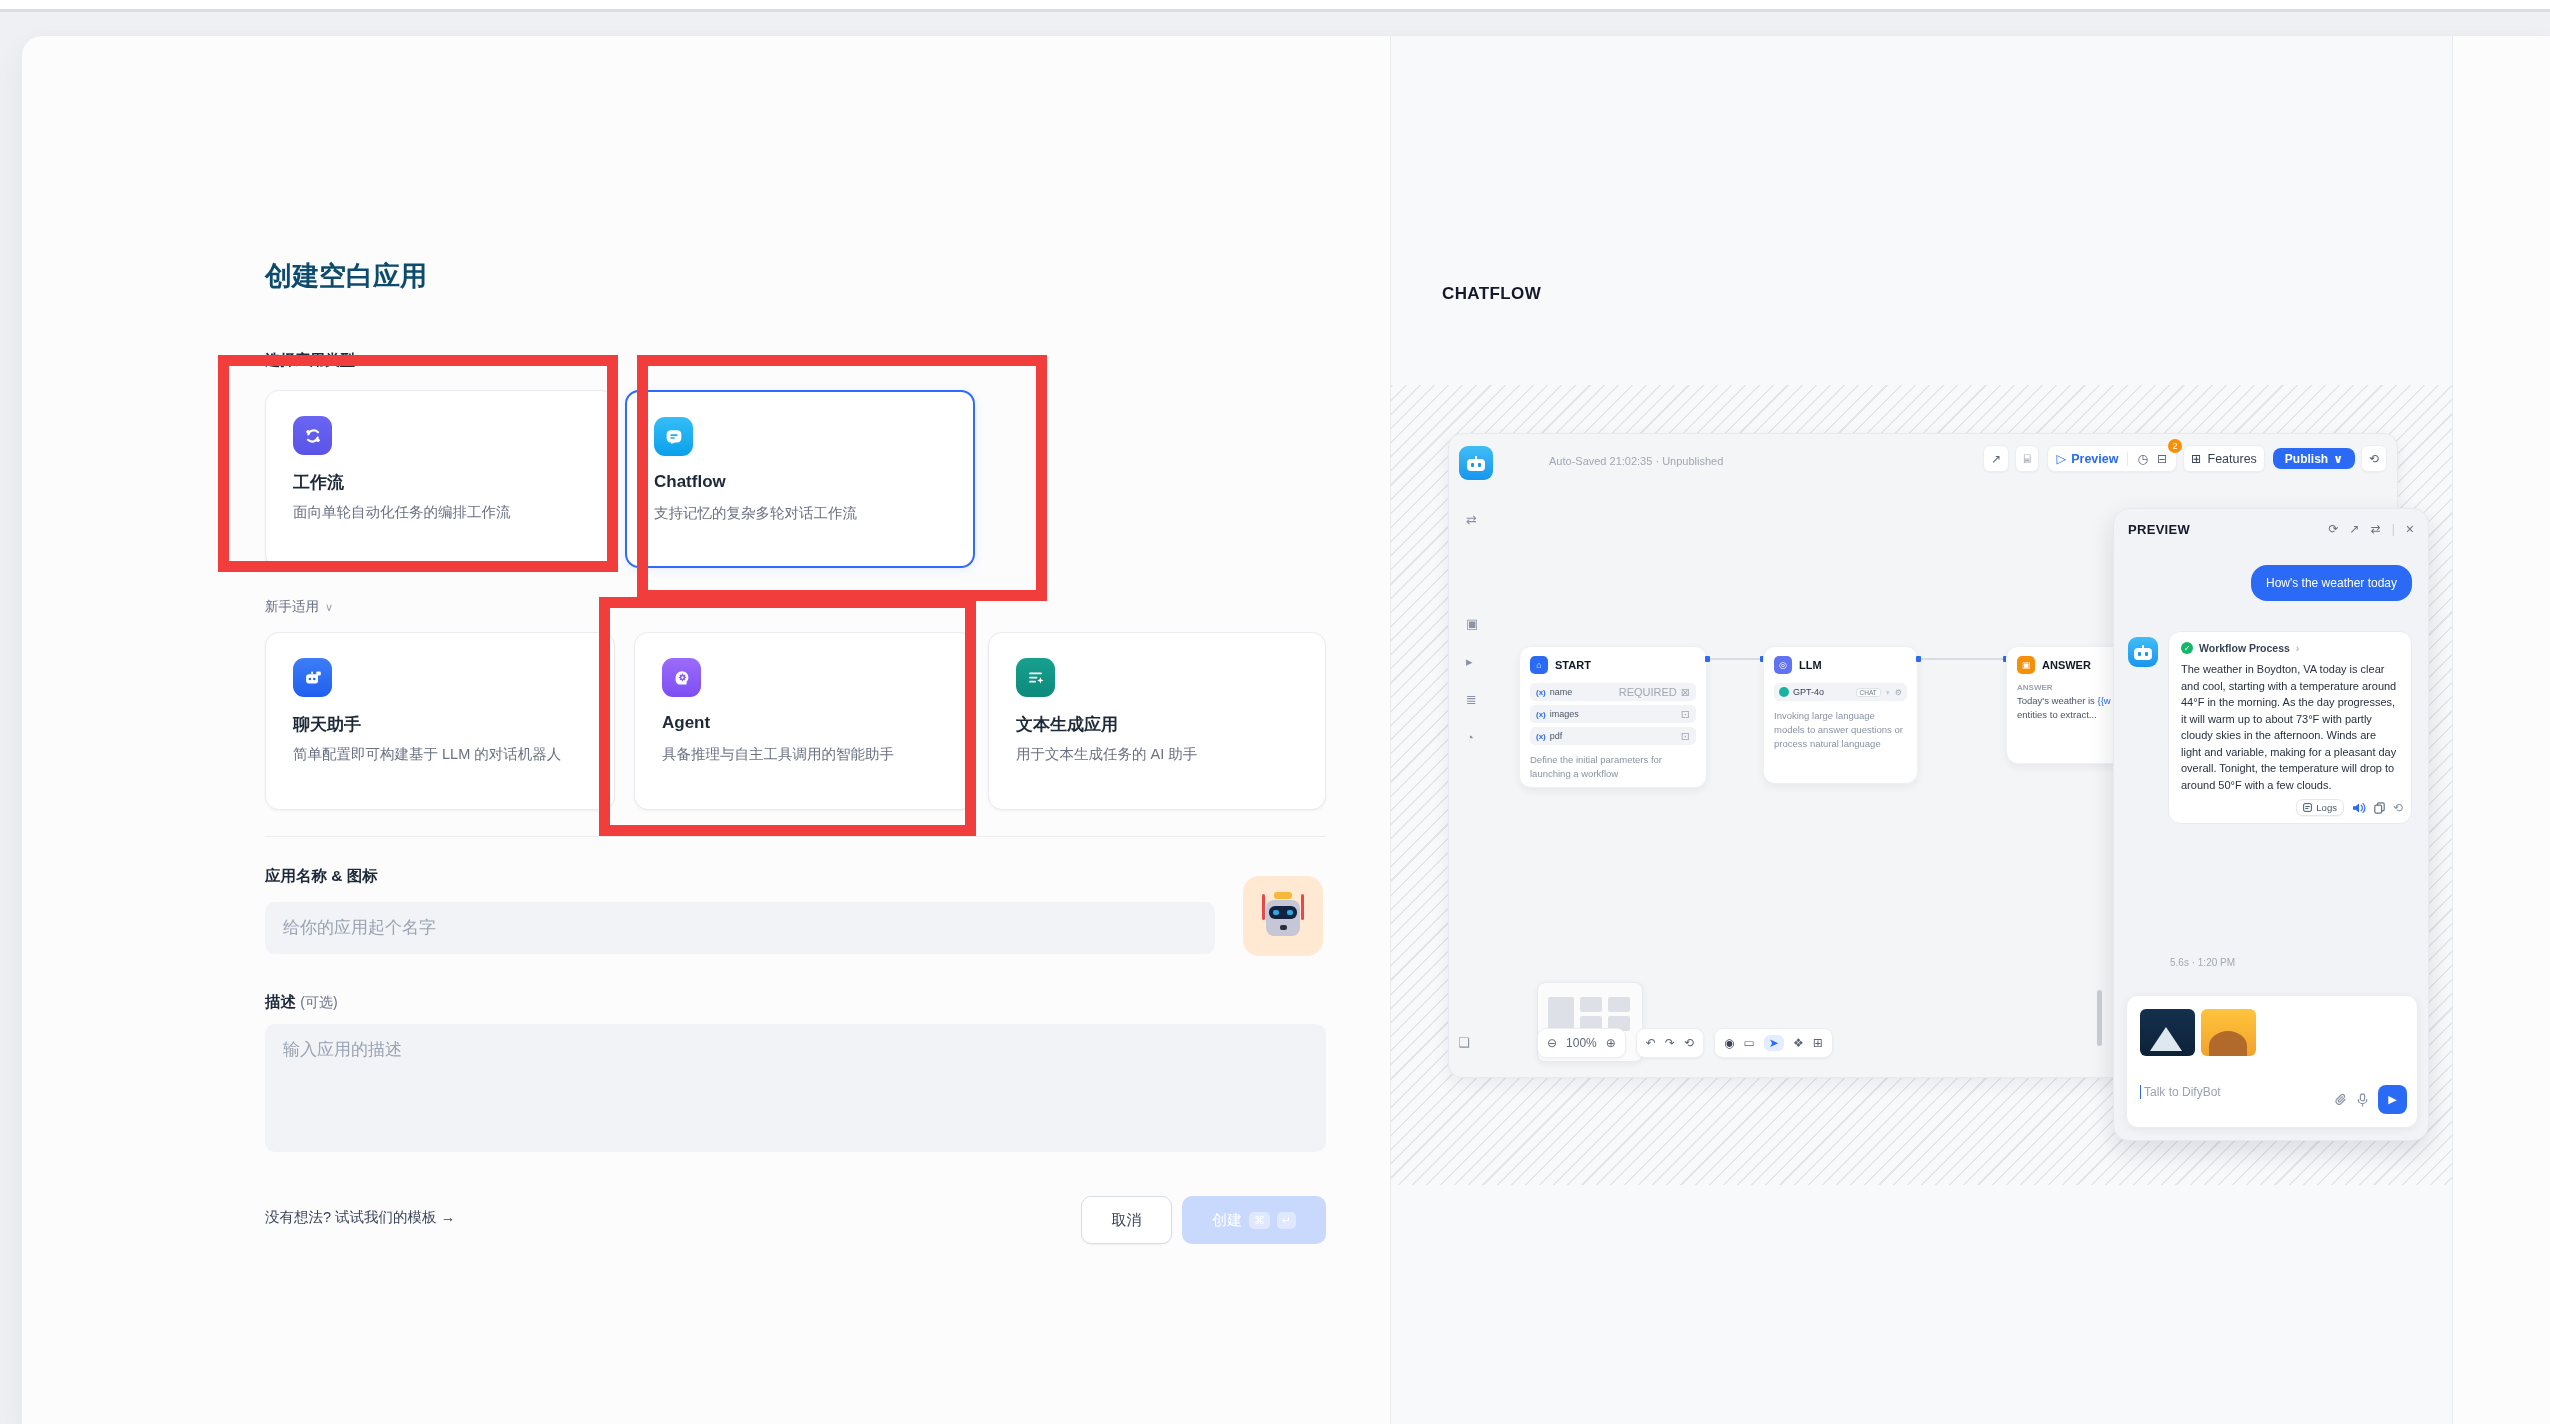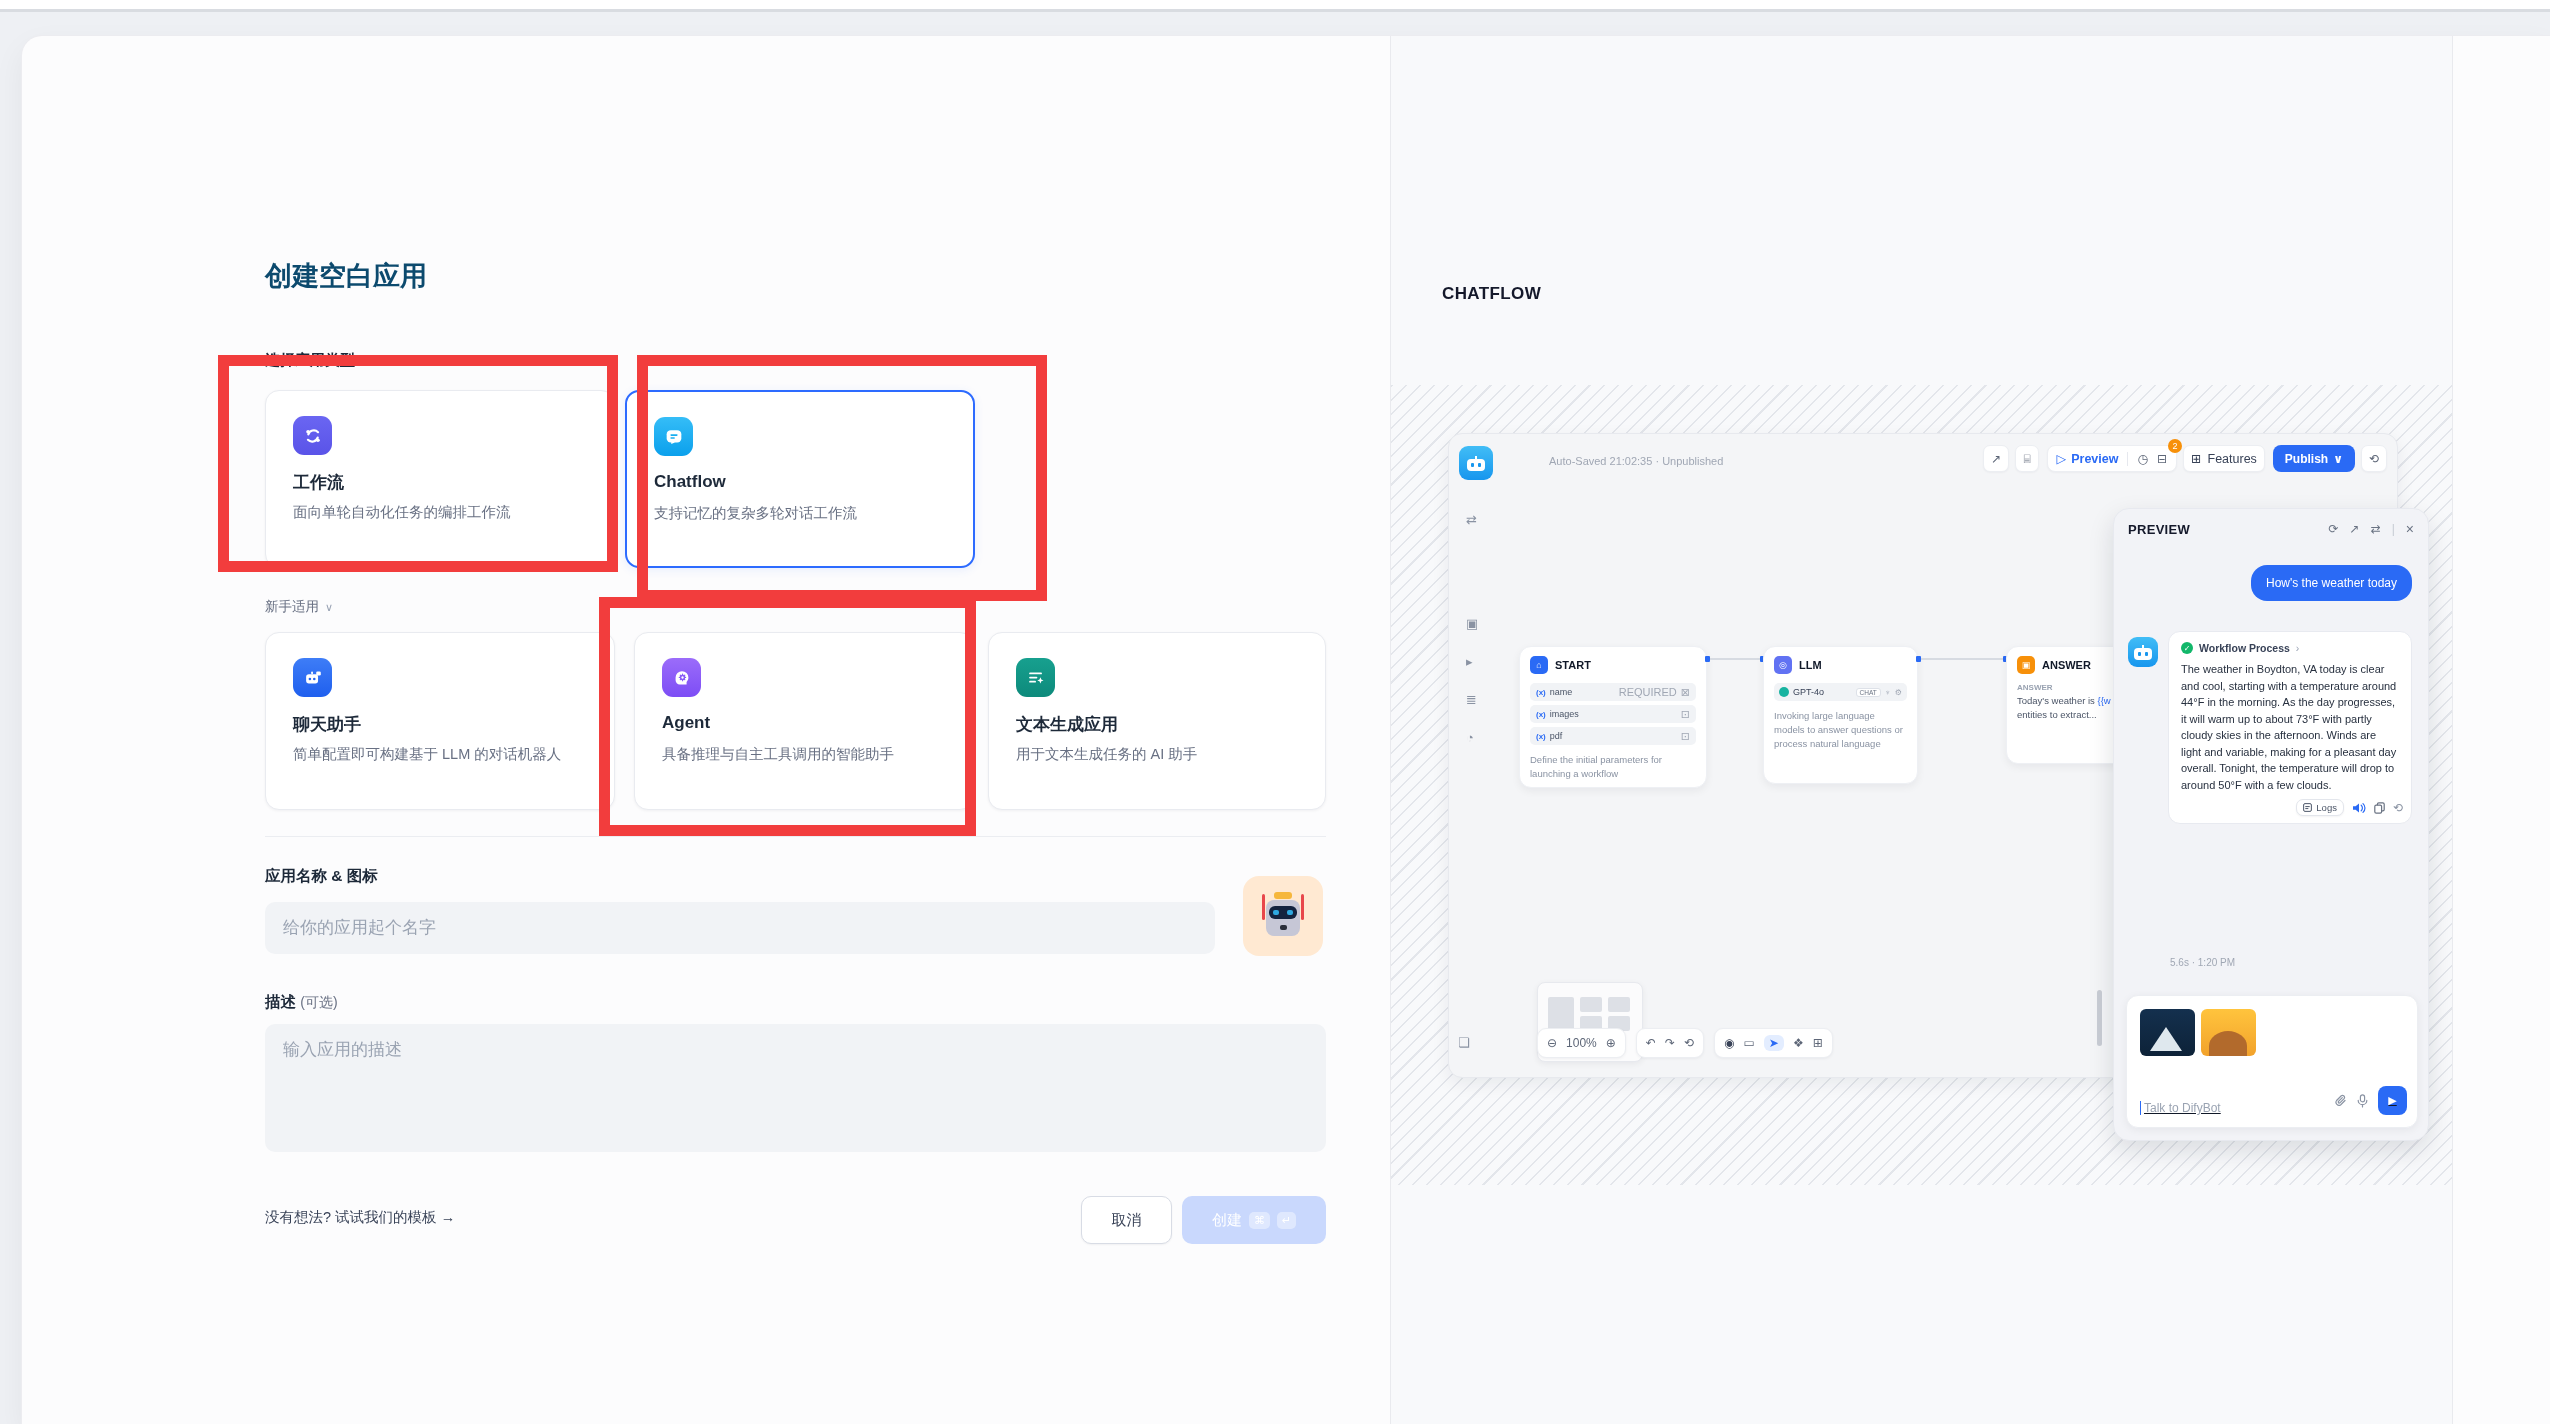--- a/index.html
+++ b/index.html
@@ -77,21 +77,21 @@
   .minibot .ma { position:absolute; left:8px; top:0; width:2px; height:3px; background:#fff; }
   .rail-ic { position:absolute; left:17px; font-size:13px; color:#8a93a3; }
   .autosave { position:absolute; left:100px; top:21px; font-size:11px; color:#a0a7b4; }
   .tb { position:absolute; top:11px; height:27px; display:flex; align-items:center; }
   .tb-btn { background:#fff; border:1px solid #eceef2; border-radius:7px; height:27px; display:flex; align-items:center; justify-content:center; color:#5d6677; font-size:12px; padding:0 7px; margin-left:6px; box-shadow:0 1px 2px rgba(16,24,40,.04); }
   .tb-group { background:#fff; border:1px solid #eceef2; border-radius:8px; height:27px; display:flex; align-items:center; margin-left:8px; padding:0 9px; gap:9px; position:relative; box-shadow:0 1px 2px rgba(16,24,40,.04); }
   .tb-prev { color:#2a6af5; font-size:12.5px; font-weight:bold; display:flex; gap:5px; align-items:center; }
   .tb-sep { width:1px; height:14px; background:#e6e8ee; }
   .badge2 { position:absolute; right:-6px; top:-7px; width:14px; height:14px; border-radius:50%; background:#f79009; color:#fff; font-size:9px; display:flex; align-items:center; justify-content:center; }
   .tb-feat { font-size:12.5px; color:#384257; gap:6px; display:flex; align-items:center; }
-  .pub { background:#2a6af5; color:#fff; border:none; border-radius:8px; height:27px; padding:0 12px; font-size:12px; font-weight:bold; display:flex; align-items:center; gap:5px; margin-left:8px; }
+  .pub { background:#2a6af5; color:#fff; border:none; border-radius:8px; height:21px; padding:0 12px; font-size:12px; font-weight:bold; display:flex; align-items:center; gap:5px; margin-left:8px; }
   .ghost-ic { color:#5d6677; font-size:12px; }
   
   .node { position:absolute; background:#fff; border:1px solid #eef0f4; border-radius:12px; box-shadow:0 3px 8px rgba(16,24,40,.06); }
   .node .nh { display:flex; align-items:center; gap:7px; padding:9px 10px 5px 10px; }
   .node .nico { width:18px; height:18px; border-radius:5px; display:flex; align-items:center; justify-content:center; color:#fff; font-size:9px; }
   .node .nt { font-size:11px; font-weight:bold; color:#101828; }
   .frow { height:18px; background:#f1f3f6; border-radius:5px; margin:4px 10px 0 10px; display:flex; align-items:center; padding:0 6px; font-size:9px; color:#4b5567; gap:4px; }
   .frow .vx { color:#2a6af5; font-weight:bold; font-size:8px; }
   .frow .right { margin-left:auto; display:flex; gap:4px; align-items:center; color:#a0a7b4; font-size:11px; }
   .ndesc { font-size:9.5px; color:#8a93a3; line-height:14px; padding:8px 10px 10px 10px; }
@@ -127,21 +127,21 @@
   .b-text { font-size:11px; line-height:16.5px; color:#27303f; }
   .b-foot { position:absolute; right:8px; bottom:7px; display:flex; align-items:center; gap:8px; }
   .logs { display:flex; align-items:center; gap:4px; border:1px solid #e3e6ec; background:#fff; border-radius:7px; font-size:9.5px; color:#4b5567; padding:2px 6px; box-shadow:0 1px 2px rgba(16,24,40,.05); }
   .b-meta { position:absolute; left:56px; top:448px; font-size:10px; color:#a0a7b4; }
   .cinput { position:absolute; left:12px; top:486px; width:292px; height:133px; background:#fff; border:1px solid #eceef2; border-radius:12px; box-shadow:0 2px 8px rgba(16,24,40,.06); }
   .thumb { position:absolute; top:13px; width:55px; height:47px; border-radius:6px; overflow:hidden; }
   .th1 { left:13px; background:linear-gradient(180deg,#14304e,#0d2238); }
   .th1 .peak { position:absolute; left:10px; top:18px; width:0; height:0; border-left:16px solid transparent; border-right:16px solid transparent; border-bottom:24px solid #dfe8ee; }
   .th2 { left:74px; background:linear-gradient(180deg,#ffc43d,#f2a22b); }
   .th2 .hill { position:absolute; left:8px; top:22px; width:38px; height:30px; background:#b26a2c; border-radius:50% 50% 0 0; }
-  .ci-row { position:absolute; left:13px; right:10px; bottom:12px; height:30px; display:flex; align-items:flex-end;text-decoration:underline; }
+  .ci-row { position:absolute; left:13px; right:10px; bottom:12px; height:30px; display:flex; align-items:flex-start; }
   .ci-ph { font-size:12px; color:#9aa3b2; border-left:1.5px solid #2a6af5; padding-left:3px; }
   .ci-ic { margin-left:auto; display:flex; align-items:center; gap:10px; }
   .send { width:29px; height:29px; border-radius:8px; background:#2a6af5; display:flex; align-items:center; justify-content:center; color:#fff; font-size:11px; }
   .g { color:#8a93a3; }
   svg.mini { display:block; }
 </style>
 </head>
 <body>
 
 <div class="screen">

